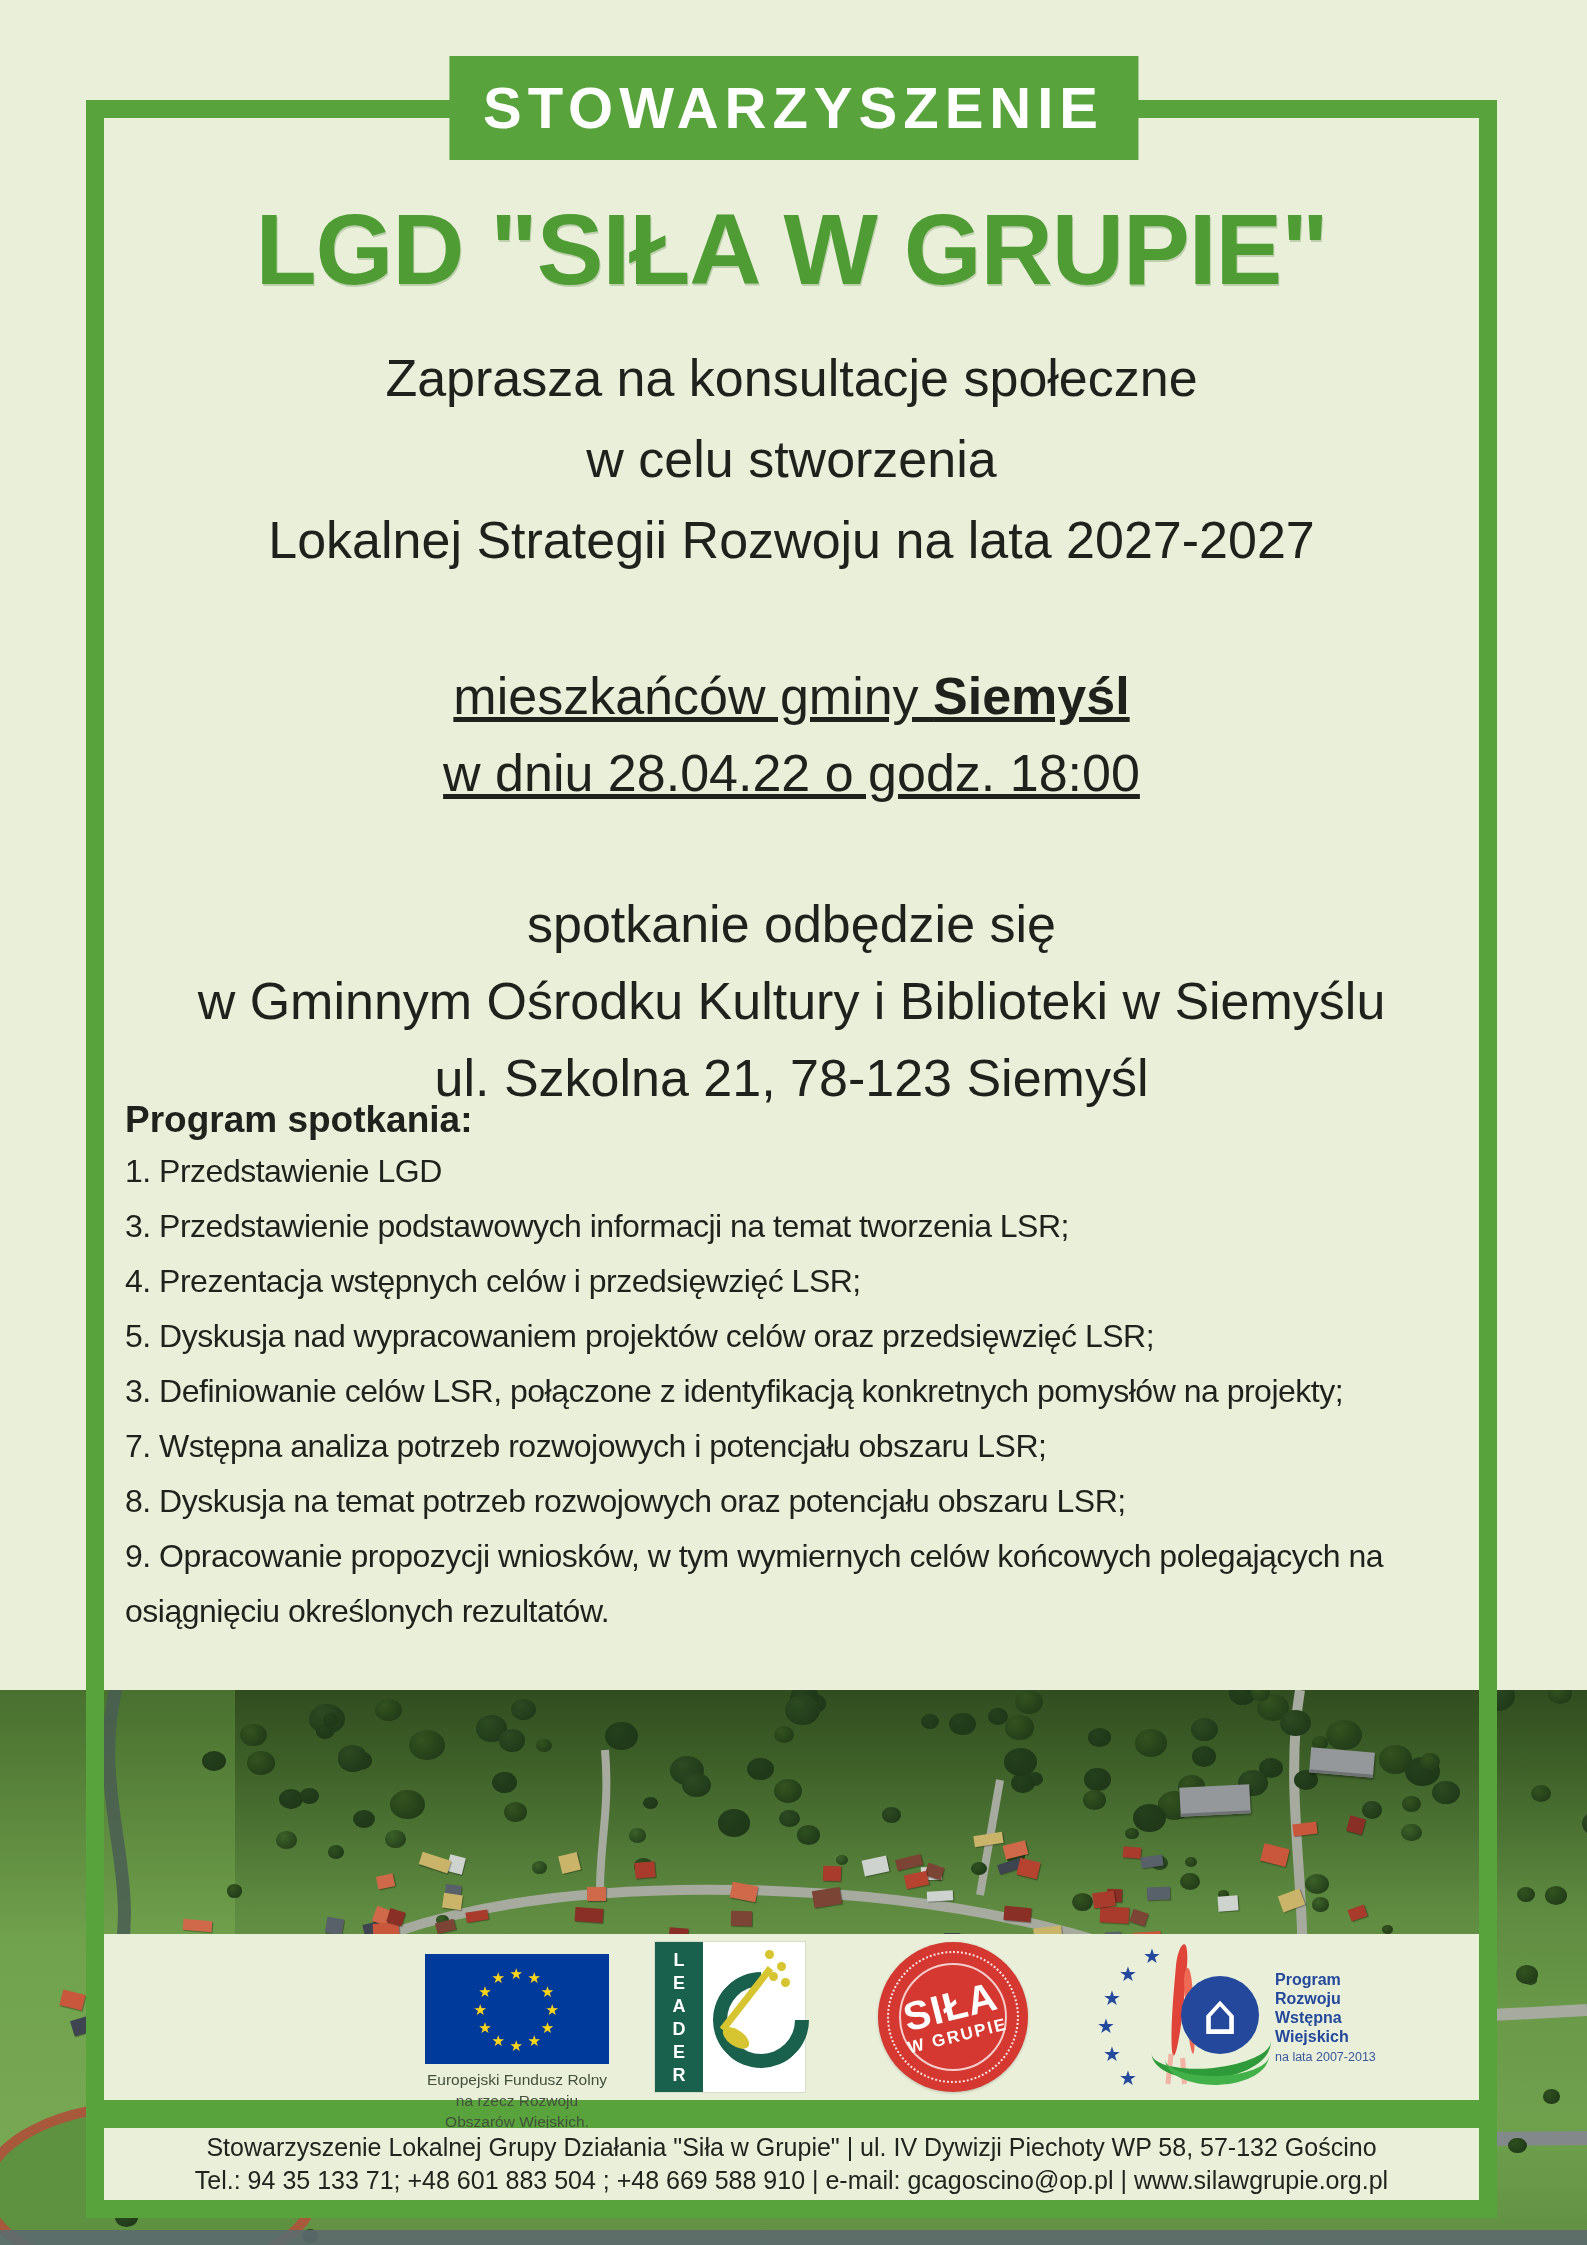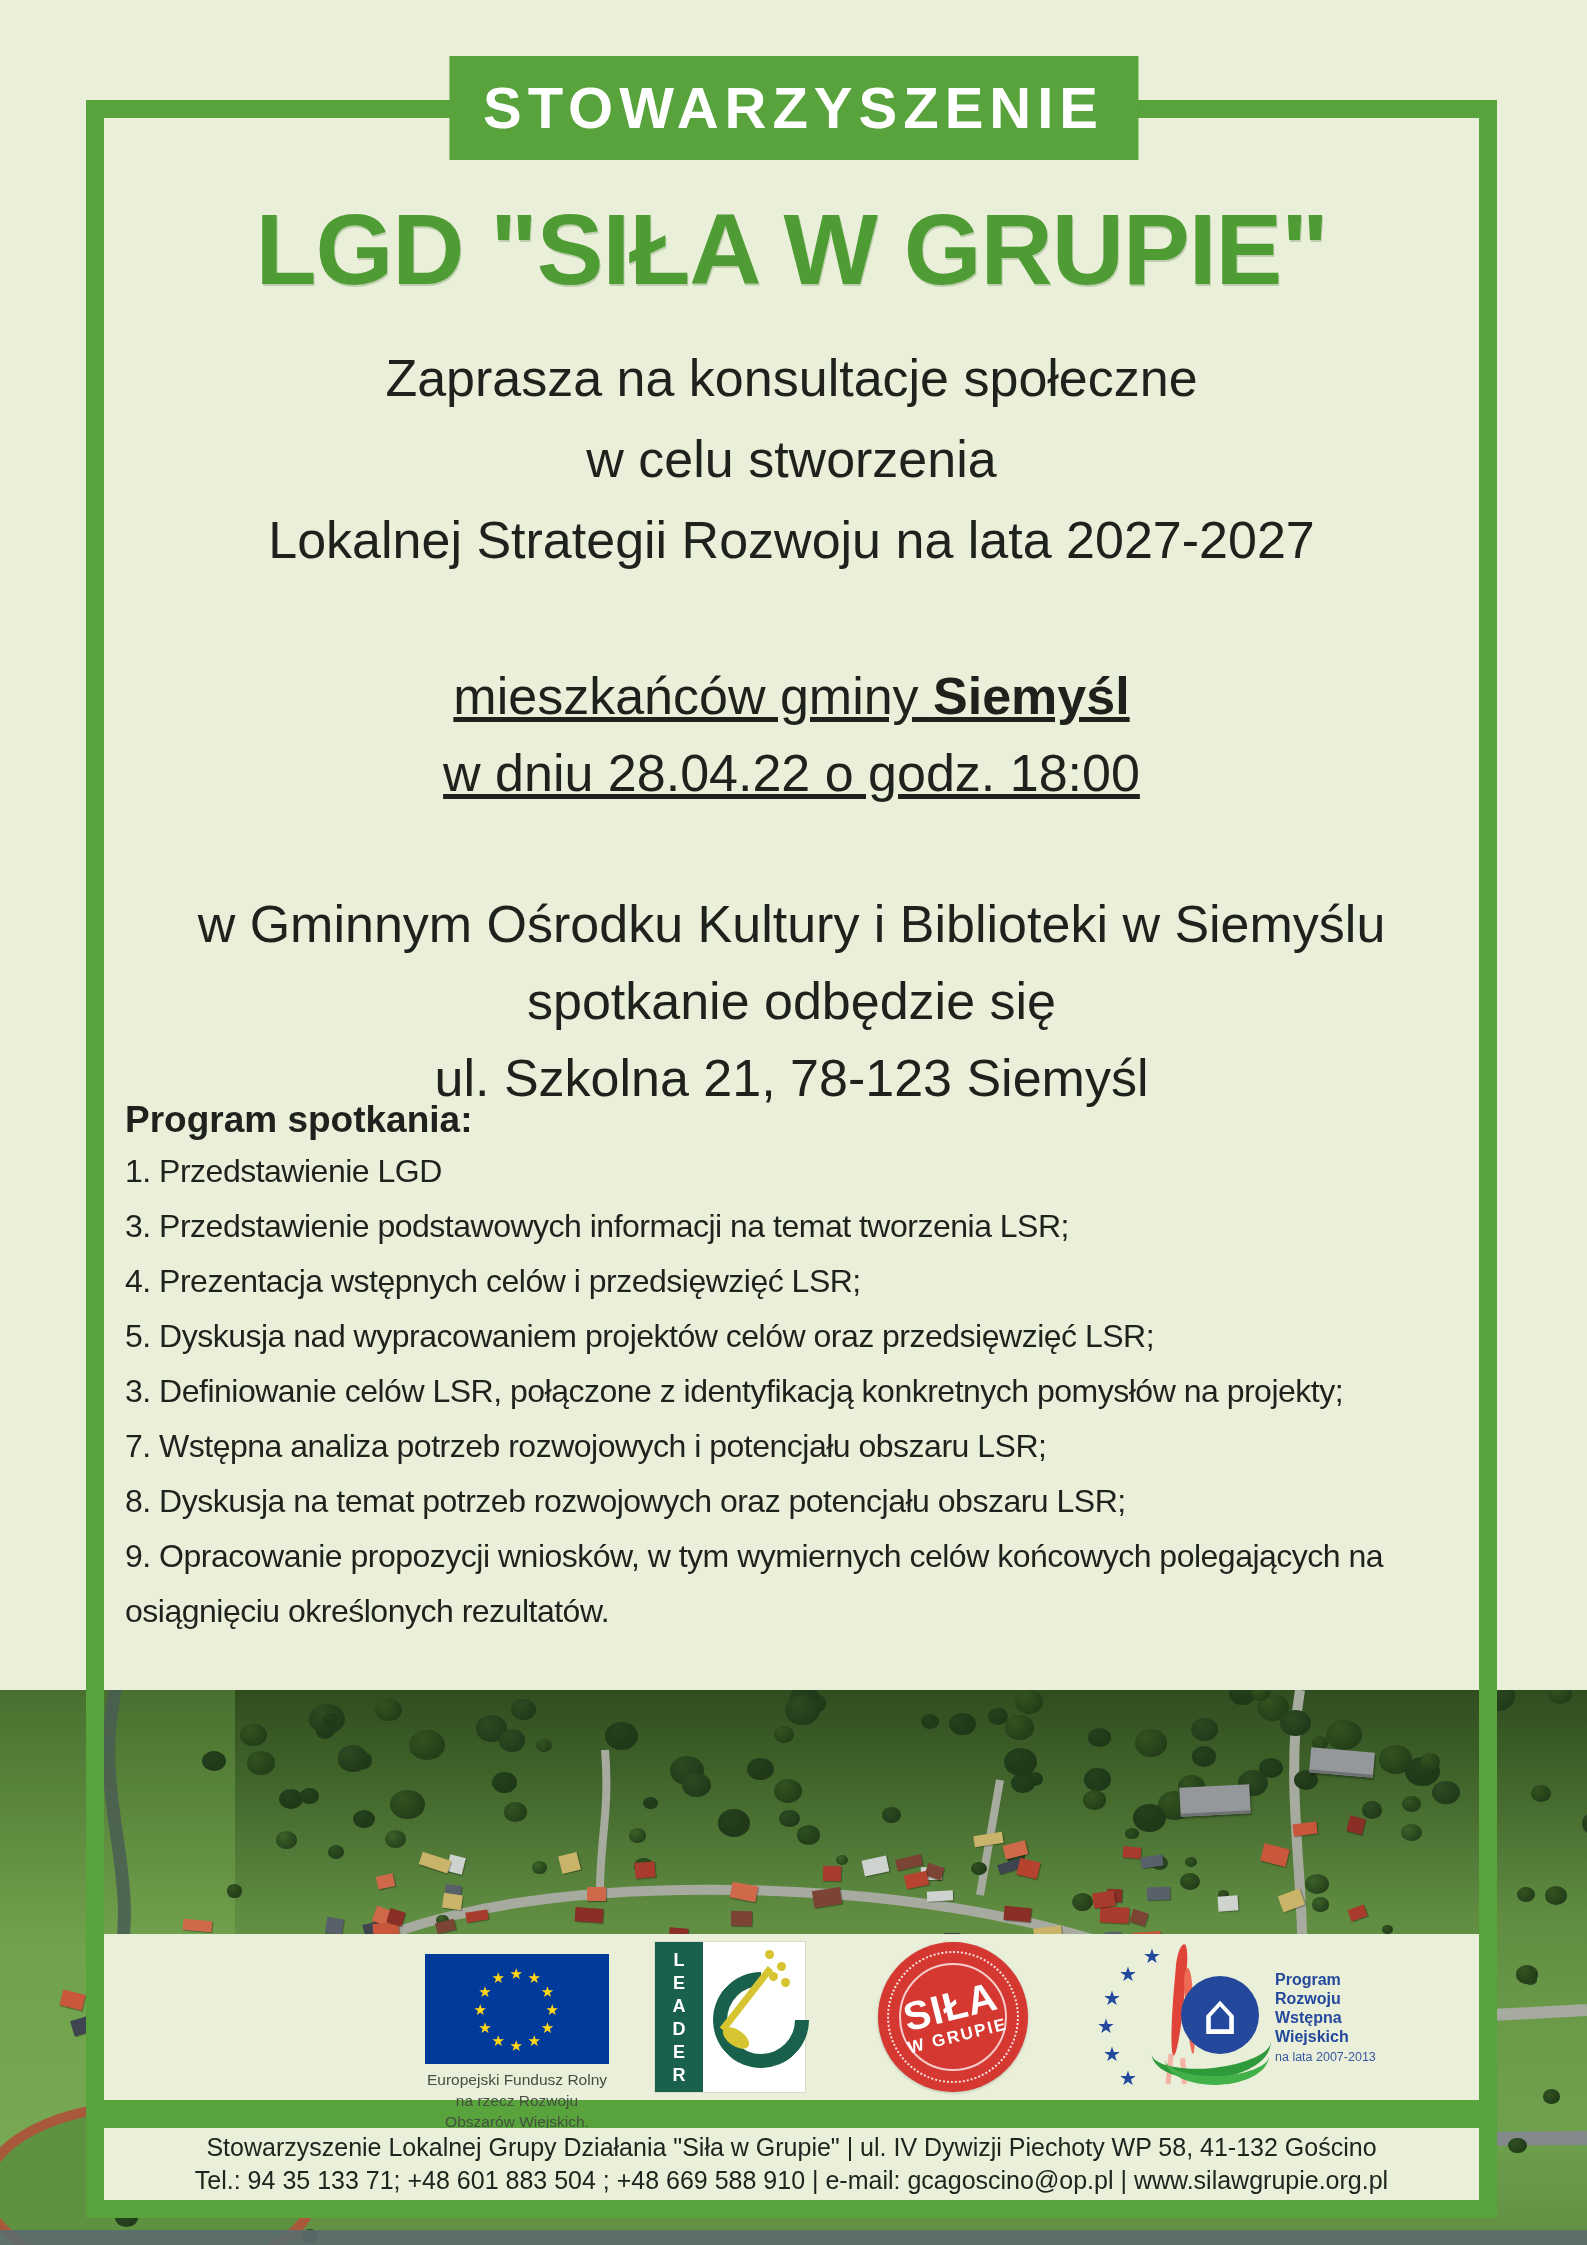--- a/index.html
+++ b/index.html
@@ -393,22 +393,22 @@
       <div>Lokalnej Strategii Rozwoju na lata 2027-2027</div>
     </div>
 
   <div class="ctext audience">
     <div><span>mieszkańców gminy </span><b>Siemyśl</b></div>
     <div>w dniu 28.04.22 o godz. 18:00</div>
   </div>
 
   <div class="ctext venue">
 
-  <div>w Gminnym Ośrodku Kultury i Biblioteki w Siemyślu</div>
-      <div>spotkanie odbędzie się</div>
+  <div>spotkanie odbędzie się</div>
+      <div>w Gminnym Ośrodku Kultury i Biblioteki w Siemyślu</div>
       <div>ul. Szkolna 21, 78-123 Siemyśl</div>
     </div>
 
   <div class="program">
     <div class="program-heading">Program spotkania:</div>
     <div class="plist">
 
     <div class="pitem">1. Przedstawienie LGD</div>
         <div class="pitem">3. Przedstawienie podstawowych informacji na temat tworzenia LSR;</div>
         <div class="pitem">4. Prezentacja wstępnych celów i przedsięwzięć LSR;</div>
@@ -498,17 +498,17 @@
             <div class="prow-line">Wiejskich</div>
           </div>
         <div class="prow-sub">na lata 2007-2013</div>
       </div>
     </div>
   </div>
 
   <div class="bottom-band"></div>
   <div class="footer-box">
 
-  <div class="footer-line">Stowarzyszenie Lokalnej Grupy Działania "Siła w Grupie" | ul. IV Dywizji Piechoty WP 58, 41-132 Gościno</div>
+  <div class="footer-line">Stowarzyszenie Lokalnej Grupy Działania "Siła w Grupie" | ul. IV Dywizji Piechoty WP 58, 57-132 Gościno</div>
       <div class="footer-line">Tel.: 94 35 133 71; +48 601 883 504 ; +48 669 588 910 | e-mail: gcagoscino@op.pl | www.silawgrupie.org.pl</div>
     </div>
 
 </div>
 
 </body></html>

